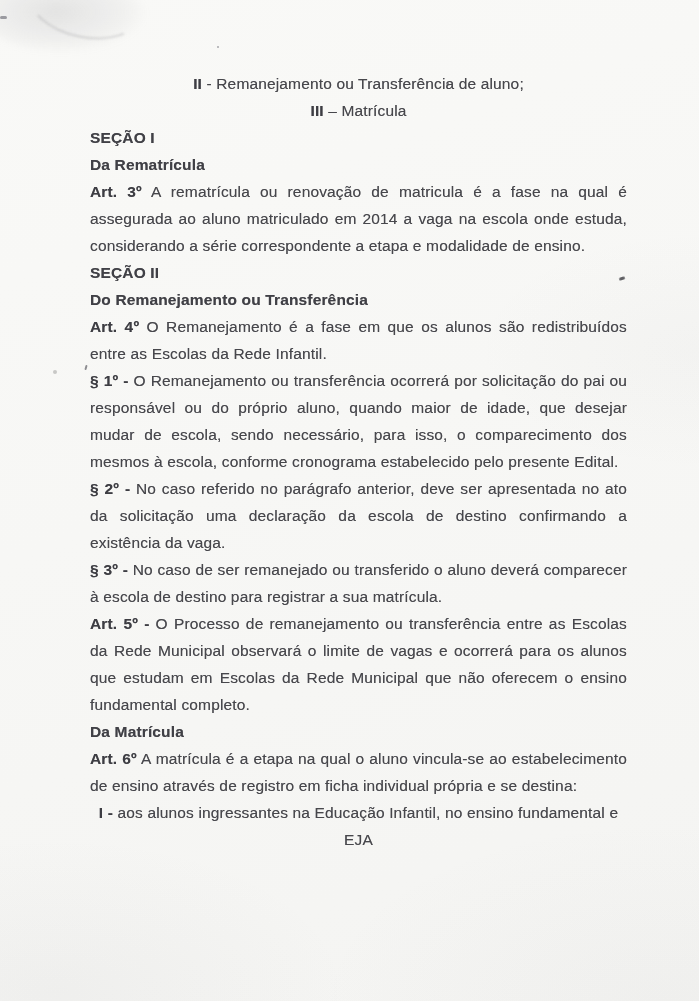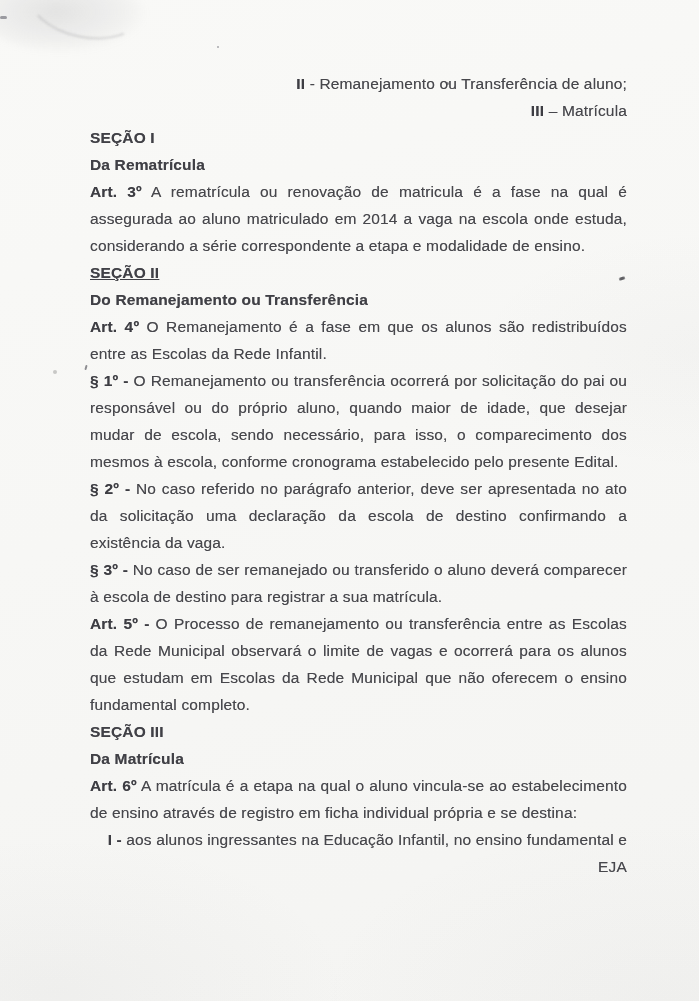--- a/index.html
+++ b/index.html
@@ -35,29 +35,29 @@
     font-size: 15.5px;
     line-height: 27px;
     letter-spacing: 0.15px;
     text-shadow: 0 0 0.6px rgba(72,72,78,0.55);
   }
   .content p, .content h2, .content h3 {
     margin: 0;
     font-size: 15.5px;
   }
   .para { text-align: justify; }
-  .line { text-align: right; }
+  .line { text-align: center; }
   .sec {
     text-align: left;
     font-weight: bold;
     color: #404046;
   }
   b.lead { font-weight: bold; color: #3d3d43; }
   .mt16 { margin-top: 16px; }
-  .mt18 { margin-top: 18px; text-decoration: underline; }
+  .mt18 { margin-top: 18px; }
   .mt22 { margin-top: 22px; }
 
   
   .artifact { position: absolute; pointer-events: none; }
   .smudge-blob {
     left: -18px; top: -22px; width: 165px; height: 75px;
     background: radial-gradient(ellipse at 45% 45%, rgba(150,150,156,0.22), rgba(160,160,165,0.08) 55%, transparent 72%);
     filter: blur(3px);
     border-radius: 50%;
   }
@@ -114,21 +114,20 @@
     <p class="para mt22"><b class="lead">Art. 4º</b><span> O Remanejamento é a fase em que os alunos são redistribuídos entre as Escolas da Rede Infantil.</span></p>
 
     <p class="para"><b class="lead">§ 1º -</b><span> O Remanejamento ou transferência ocorrerá por solicitação do pai ou responsável ou do próprio aluno, quando maior de idade, que desejar mudar de escola, sendo necessário, para isso, o comparecimento dos mesmos à escola, conforme cronograma estabelecido pelo presente Edital.</span></p>
 
     <p class="para"><b class="lead">§ 2º -</b><span> No caso referido no parágrafo anterior, deve ser apresentada no ato da solicitação uma declaração da escola de destino confirmando a existência da vaga.</span></p>
 
     <p class="para"><b class="lead">§ 3º -</b><span> No caso de ser remanejado ou transferido o aluno deverá comparecer à escola de destino para registrar a sua matrícula.</span></p>
 
     <p class="para"><b class="lead">Art. 5º -</b><span> O Processo de remanejamento ou transferência entre as Escolas da Rede Municipal observará o limite de vagas e ocorrerá para os alunos que estudam em Escolas da Rede Municipal que não oferecem o ensino fundamental completo.</span></p>
 
-    <h2 class="sec mt16">SEÇÃO III</h2>
     <h3 class="sec">Da Matrícula</h3>
 
     <p class="para mt22"><b class="lead">Art. 6º</b><span> A matrícula é a etapa na qual o aluno vincula-se ao estabelecimento de ensino através de registro em ficha individual própria e se destina:</span></p>
 
     <p class="line"><b class="lead">I -</b><span> aos alunos ingressantes na Educação Infantil, no ensino fundamental e EJA</span></p>
 
   </div>
 </div>
 
 </body></html>

